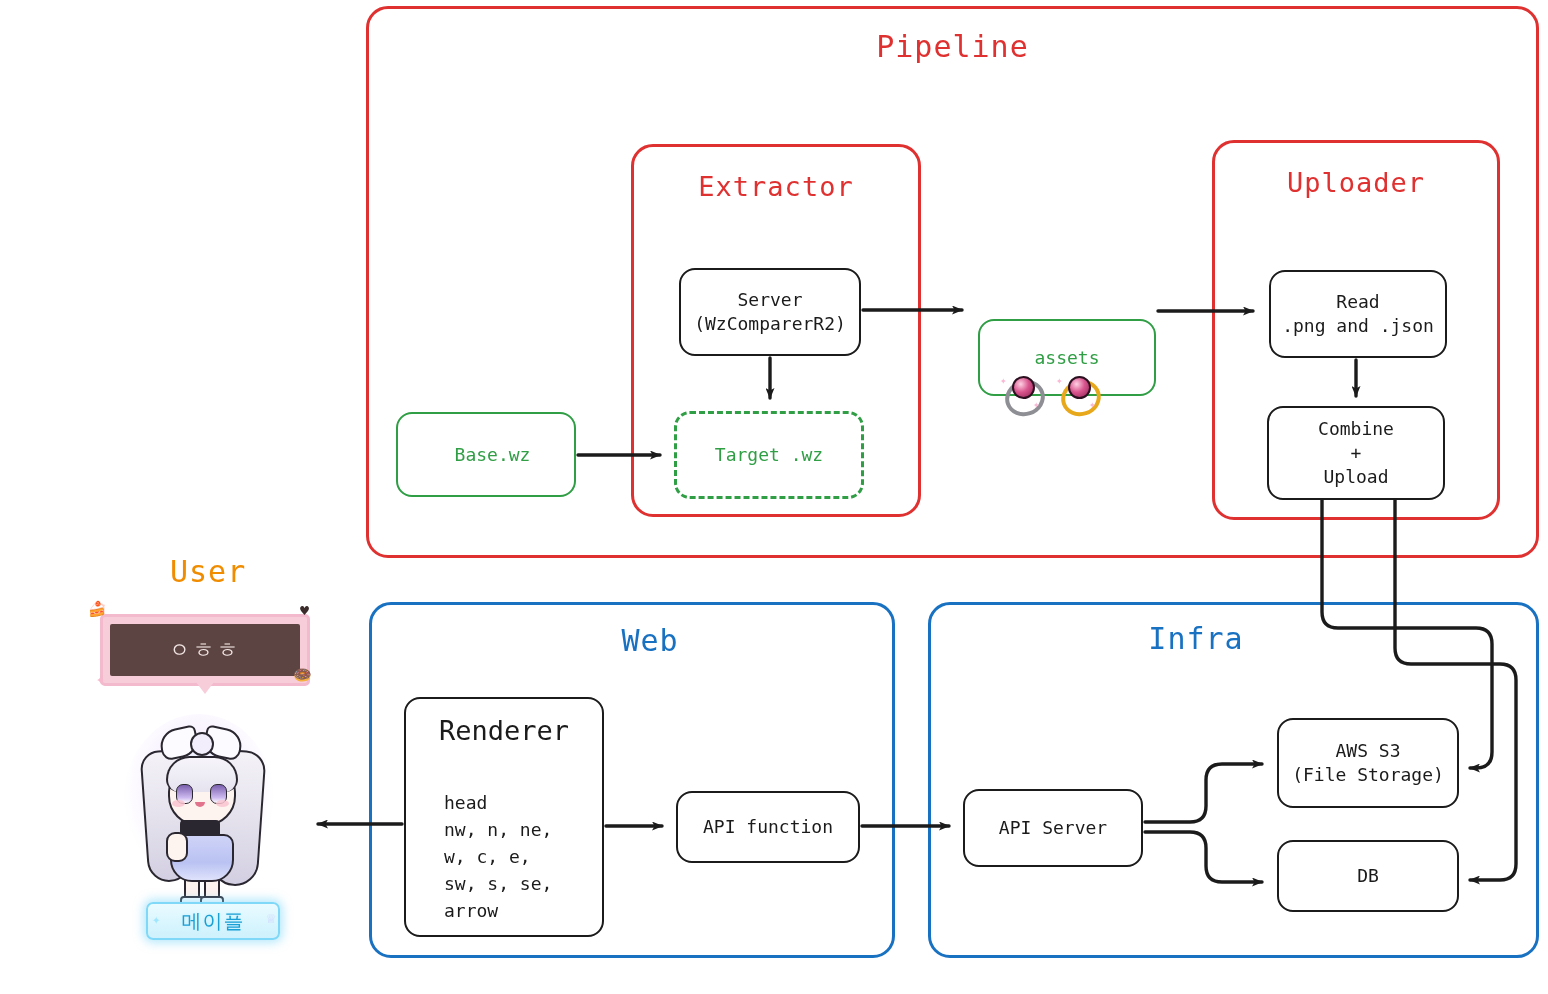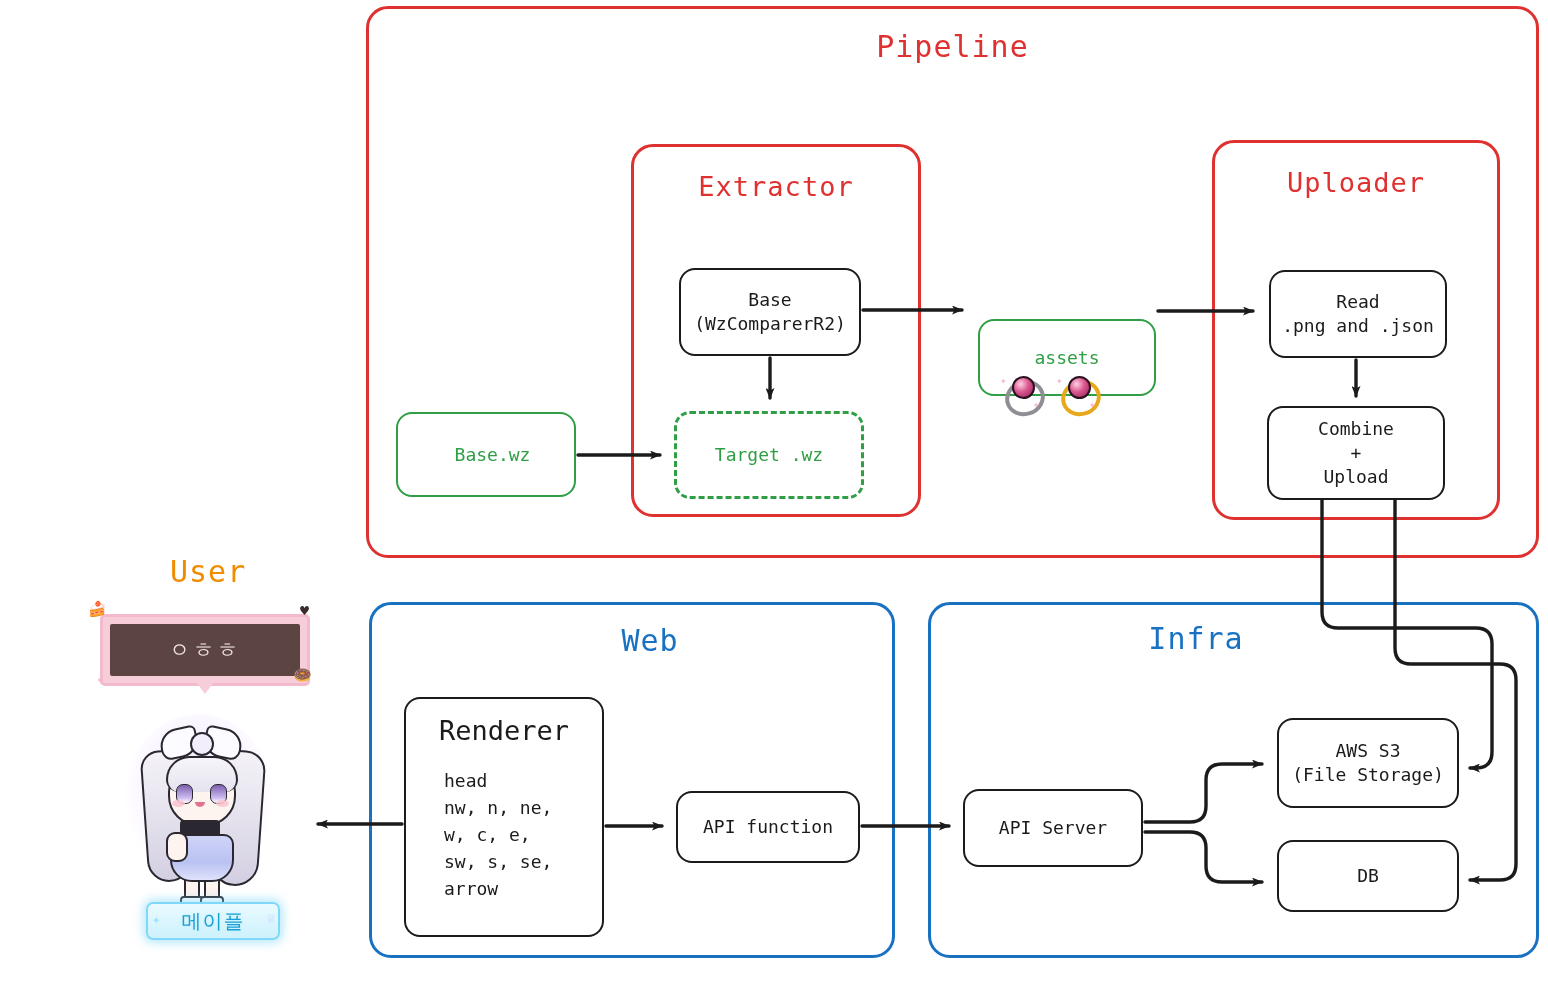--- a/index.html
+++ b/index.html
@@ -26,21 +26,21 @@
   
   .node{
     position:absolute;box-sizing:border-box;
     border:2.6px solid #1b1b1b;border-radius:16px;background:#fff;
     display:flex;flex-direction:column;align-items:center;justify-content:center;
     font-size:18px;color:#1b1b1b;line-height:1.32;text-align:center;white-space:pre;
   }
   .node.green{border-color:#2f9e44;color:#2f9e44;}
   .node.green-dashed{border-color:#2f9e44;color:#2f9e44;border-style:dashed;border-width:3px;}
 
-  .node.renderer{justify-content:flex-start;align-items:flex-start;padding:14px 0 0 0;}
+  .node.renderer{justify-content:flex-start;align-items:flex-start;padding:14px 0 0 0;gap:22px;}
   .renderer-title{width:100%;text-align:center;font-size:27px;margin-bottom:18px;color:#1b1b1b;}
   .renderer-lines{padding-left:38px;font-size:18px;line-height:1.5;text-align:left;white-space:pre;}
 
   
   #user-cluster{position:absolute;}
   .user-title{
     position:absolute;font-size:30px;color:#f08c00;letter-spacing:1px;white-space:nowrap;
   }
 
   
@@ -139,21 +139,21 @@
 
   <div class="group blue" style="left:928px;top:602px;width:611px;height:356px;">
     <div class="group-title blue" style="top:16px;right:240px;left:auto;width:200px;">Infra</div>
   </div>
 
   <div class="node green" style="left:396px;top:412px;width:180px;height:85px;padding-left:13px;">
     <span>Base.wz</span>
   </div>
 
   <div class="node" style="left:679px;top:268px;width:182px;height:88px;">
-    <span>Base
+    <span>Server
 (WzComparerR2)</span>
   </div>
 
   <div class="node green-dashed" style="left:674px;top:411px;width:190px;height:88px;">
     <span>Target .wz</span>
   </div>
 
   <div class="node green" style="left:978px;top:273px;width:178px;height:77px;margin-top:46px;">
     <span>assets</span>
   </div>

